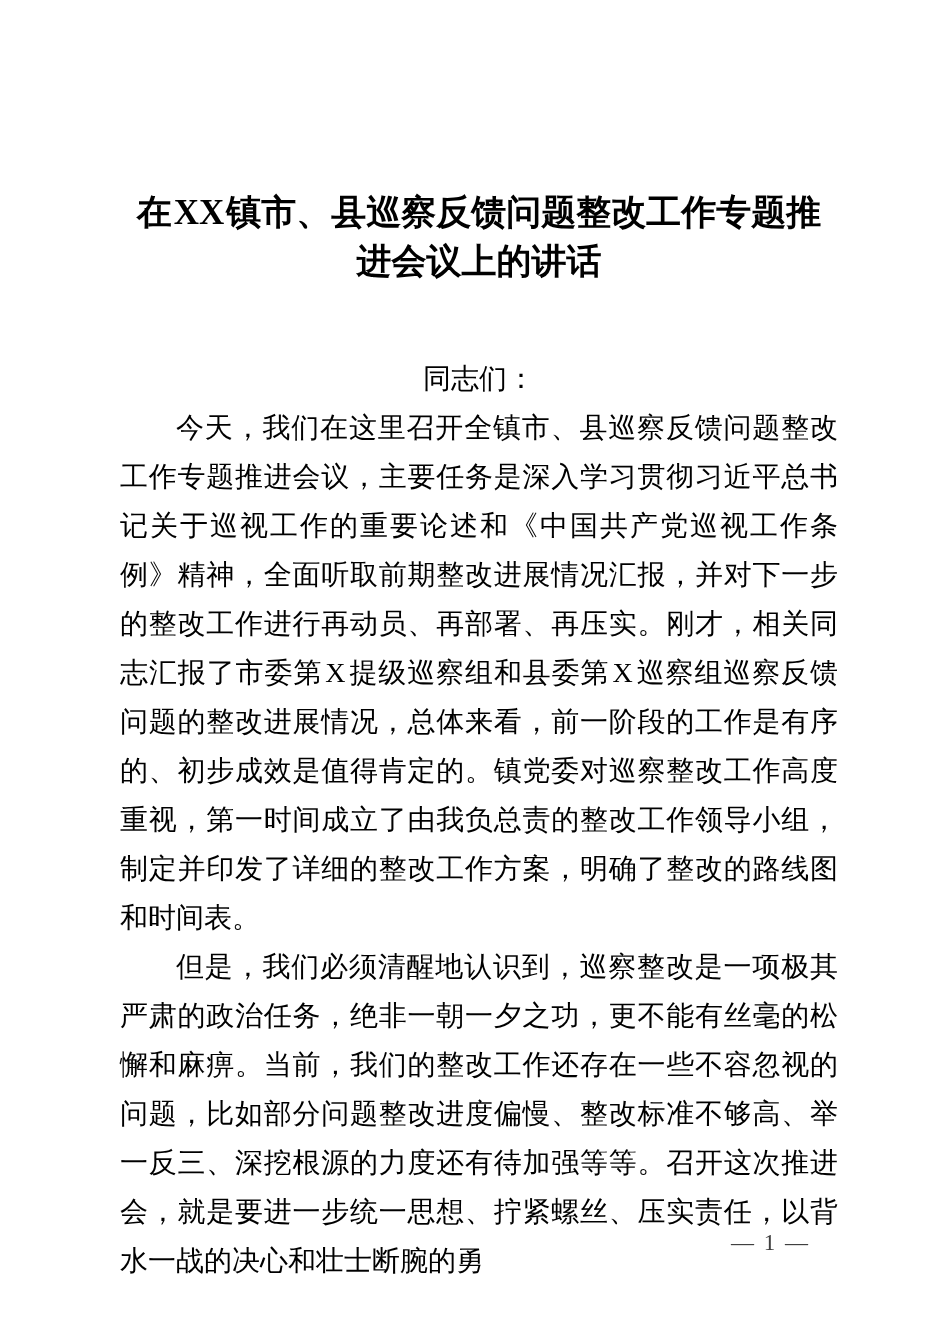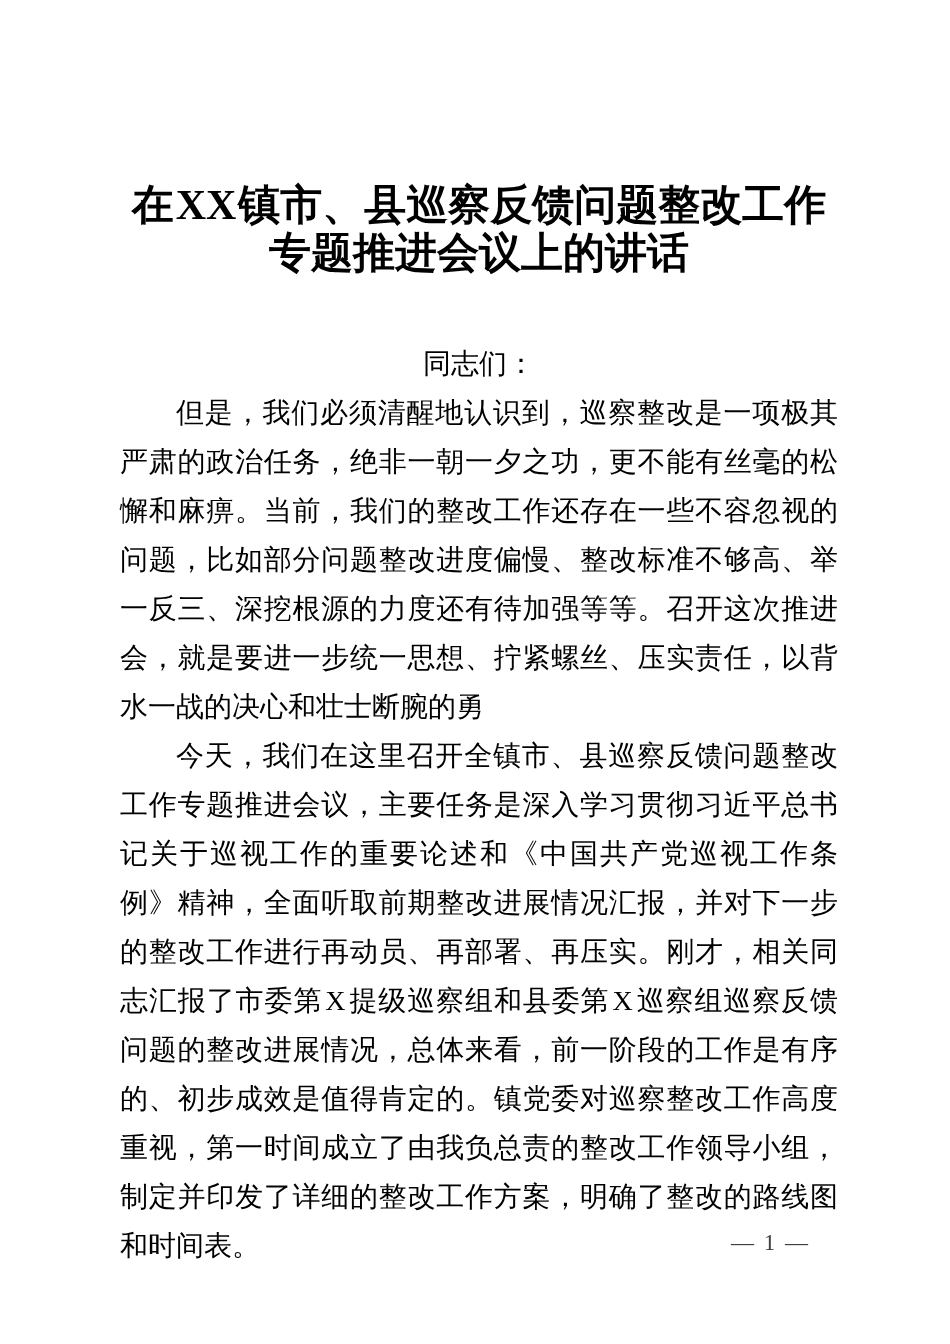--- a/index.html
+++ b/index.html
@@ -19,23 +19,23 @@
     overflow: hidden;
     box-sizing: border-box;
   }
   #doc-body {
     position: absolute;
     left: 120px;
     top: 0;
     width: 718px;
   }
   .doc-title {
-    margin: 5px;
+    margin: 12px;
     padding: 0;
-    font-size: 42px;
+    font-size: 35px;
     line-height: 48px;
     font-weight: bold;
     text-align: center;
     letter-spacing: 0px;
     padding-top: 176px;
     word-break: break-all;
   }
   .doc-title .latin {
     font-family: "Liberation Serif", "DejaVu Serif", serif;
     font-weight: bold;
@@ -85,23 +85,23 @@
 <body>
 
 <div id="page">
 
   <div id="doc-body">
 
     <h1 class="doc-title"><span>在</span><span class="latin">XX</span><span>镇市、县巡察反馈问题整改工作专题推进会议上的讲话</span></h1>
 
     <p class="salutation">同志们：</p>
 
+    <p class="para"><span>今天，我们在这里召开全镇市、县巡察反馈问题整改工作专题推进会议，主要任务是深入学习贯彻习近平总书记关于巡视工作的重要论述和《中国共产党巡视工作条例》精神，全面听取前期整改进展情况汇报，并对下一步的整改工作进行再动员、再部署、再压实。刚才，相关同志汇报了市委第</span><span class="latin">X</span><span>提级巡察组和县委第</span><span class="latin">X</span><span>巡察组巡察反馈问题的整改进展情况，总体来看，前一阶段的工作是有序的、初步成效是值得肯定的。镇党委对巡察整改工作高度重视，第一时间成立了由我负总责的整改工作领导小组，制定并印发了详细的整改工作方案，明确了整改的路线图和时间表。</span></p>
+
     <p class="para"><span>但是，我们必须清醒地认识到，巡察整改是一项极其严肃的政治任务，绝非一朝一夕之功，更不能有丝毫的松懈和麻痹。当前，我们的整改工作还存在一些不容忽视的问题，比如部分问题整改进度偏慢、整改标准不够高、举一反三、深挖根源的力度还有待加强等等。召开这次推进会，就是要进一步统一思想、拧紧螺丝、压实责任，以背水一战的决心和壮士断腕的勇</span></p>
-
-    <p class="para"><span>今天，我们在这里召开全镇市、县巡察反馈问题整改工作专题推进会议，主要任务是深入学习贯彻习近平总书记关于巡视工作的重要论述和《中国共产党巡视工作条例》精神，全面听取前期整改进展情况汇报，并对下一步的整改工作进行再动员、再部署、再压实。刚才，相关同志汇报了市委第</span><span class="latin">X</span><span>提级巡察组和县委第</span><span class="latin">X</span><span>巡察组巡察反馈问题的整改进展情况，总体来看，前一阶段的工作是有序的、初步成效是值得肯定的。镇党委对巡察整改工作高度重视，第一时间成立了由我负总责的整改工作领导小组，制定并印发了详细的整改工作方案，明确了整改的路线图和时间表。</span></p>
 
   </div>
 
   <div class="doc-footer">
     <span>— 1 —</span>
   </div>
 
 </div>
 
 </body></html>

